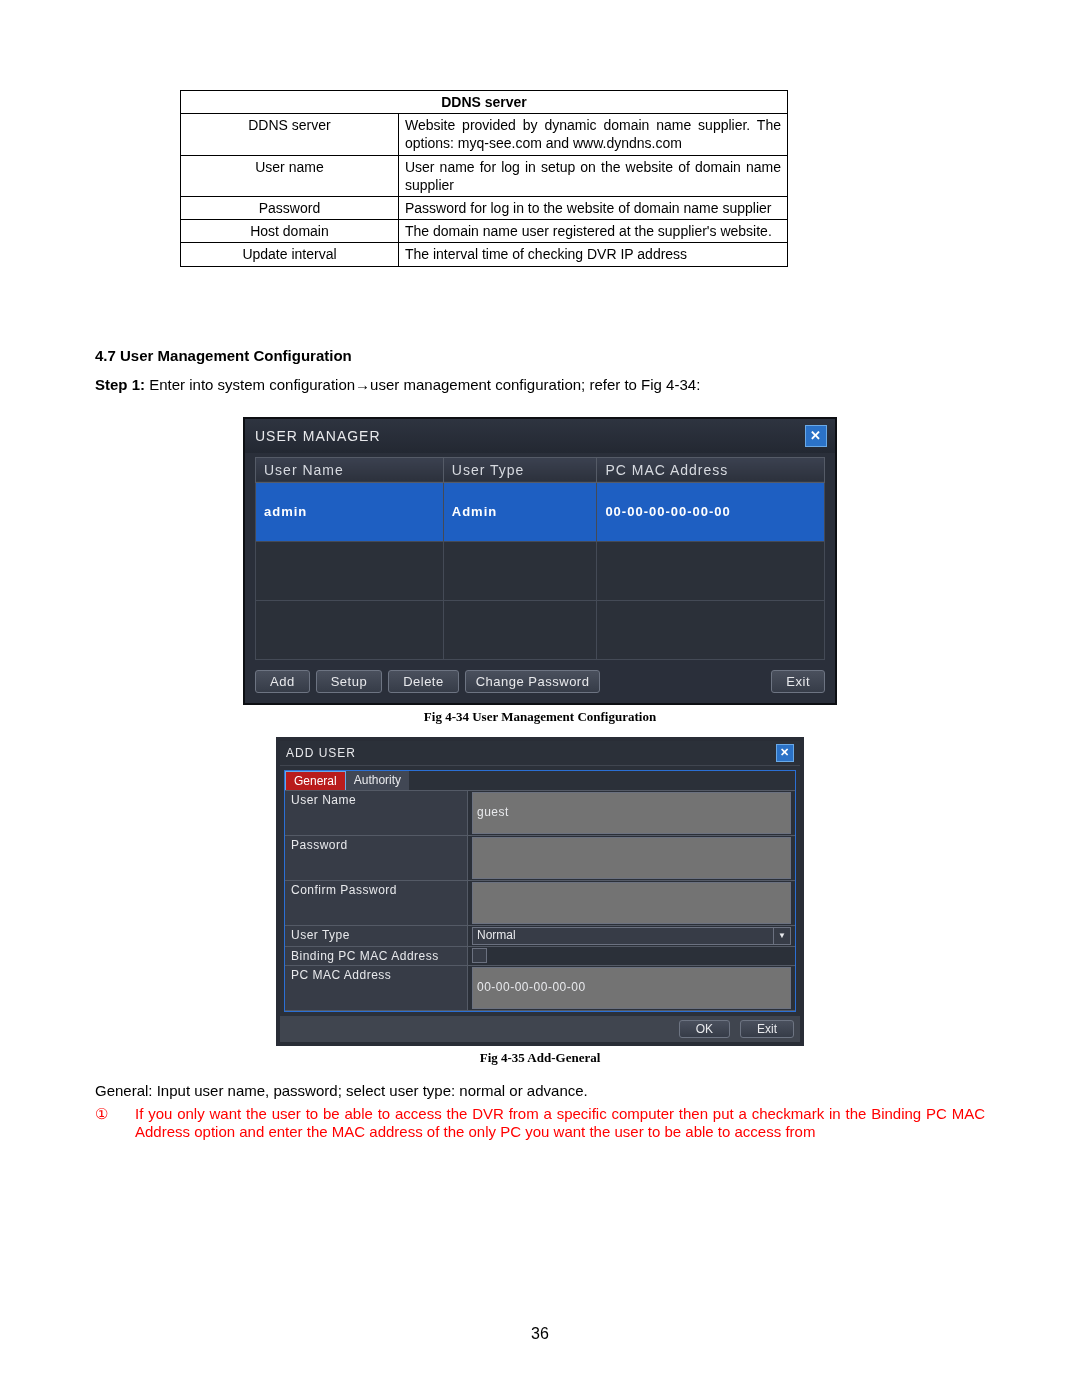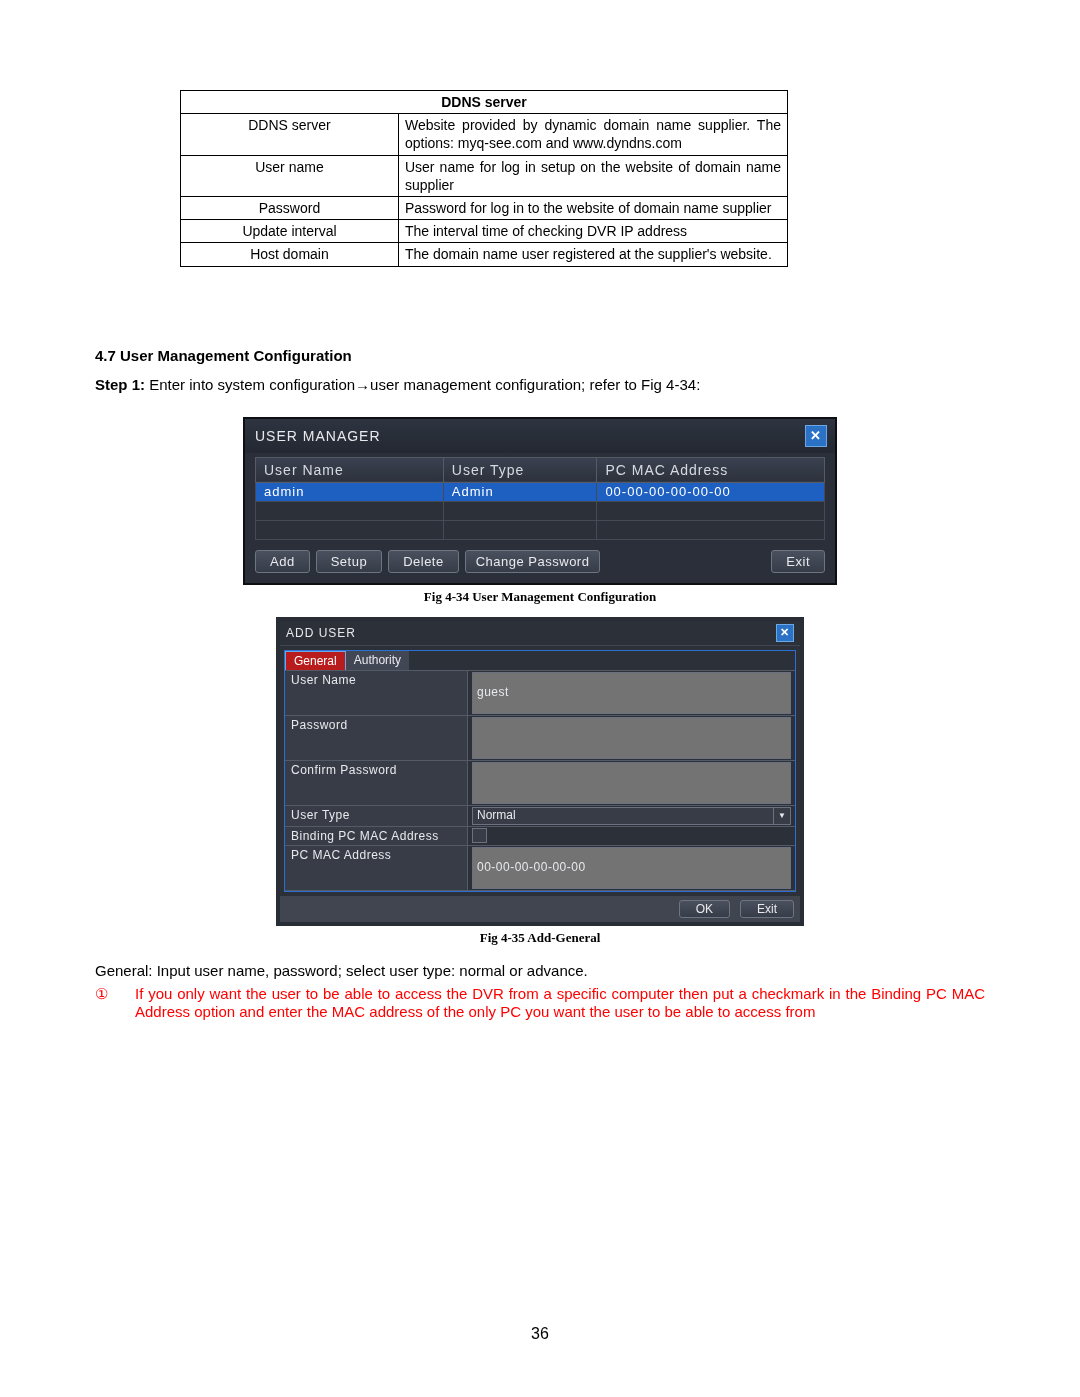--- a/index.html
+++ b/index.html
@@ -79,23 +79,24 @@
     font-size: 14px;
     text-align: left;
     padding: 4px 8px;
     border: 1px solid #555b67;
     letter-spacing: 1px;
   }
   .um-grid td {
     border: 1px solid #444a56;
     color: #e8e9ec;
     font-size: 13px;
-    padding: 0 8px;
+    padding: 20px 8px;
     height: 18px;
     letter-spacing: 1px;
+    font-weight: bold;
   }
   .um-grid .selected td {
     background: #1e5fc2;
     color: #fff;
   }
   .um-grid .empty td { background: #2b3039; }
   .um-buttons {
     display: flex;
     gap: 6px;
     padding: 0 10px 10px 10px;
@@ -277,26 +278,26 @@
     </tr>
     <tr>
       <td class="ddns-left">User name</td>
       <td class="ddns-right">User name for log in setup on the website of domain name supplier</td>
     </tr>
     <tr>
       <td class="ddns-left">Password</td>
       <td class="ddns-right">Password for log in to the website of domain name supplier</td>
     </tr>
     <tr>
+      <td class="ddns-left">Host domain</td>
+      <td class="ddns-right">The domain name user registered at the supplier's website.</td>
+    </tr>
+    <tr>
       <td class="ddns-left">Update interval</td>
       <td class="ddns-right">The interval time of checking DVR IP address</td>
-    </tr>
-    <tr>
-      <td class="ddns-left">Host domain</td>
-      <td class="ddns-right">The domain name user registered at the supplier's website.</td>
     </tr>
   </tbody>
     </table>
 
   <div class="section-heading">4.7 User Management Configuration</div>
 
   <div class="step-line">
     <span class="step-label">Step 1:</span><span> Enter into system configuration→user management configuration; refer to Fig 4-34:</span>
   </div>
 

